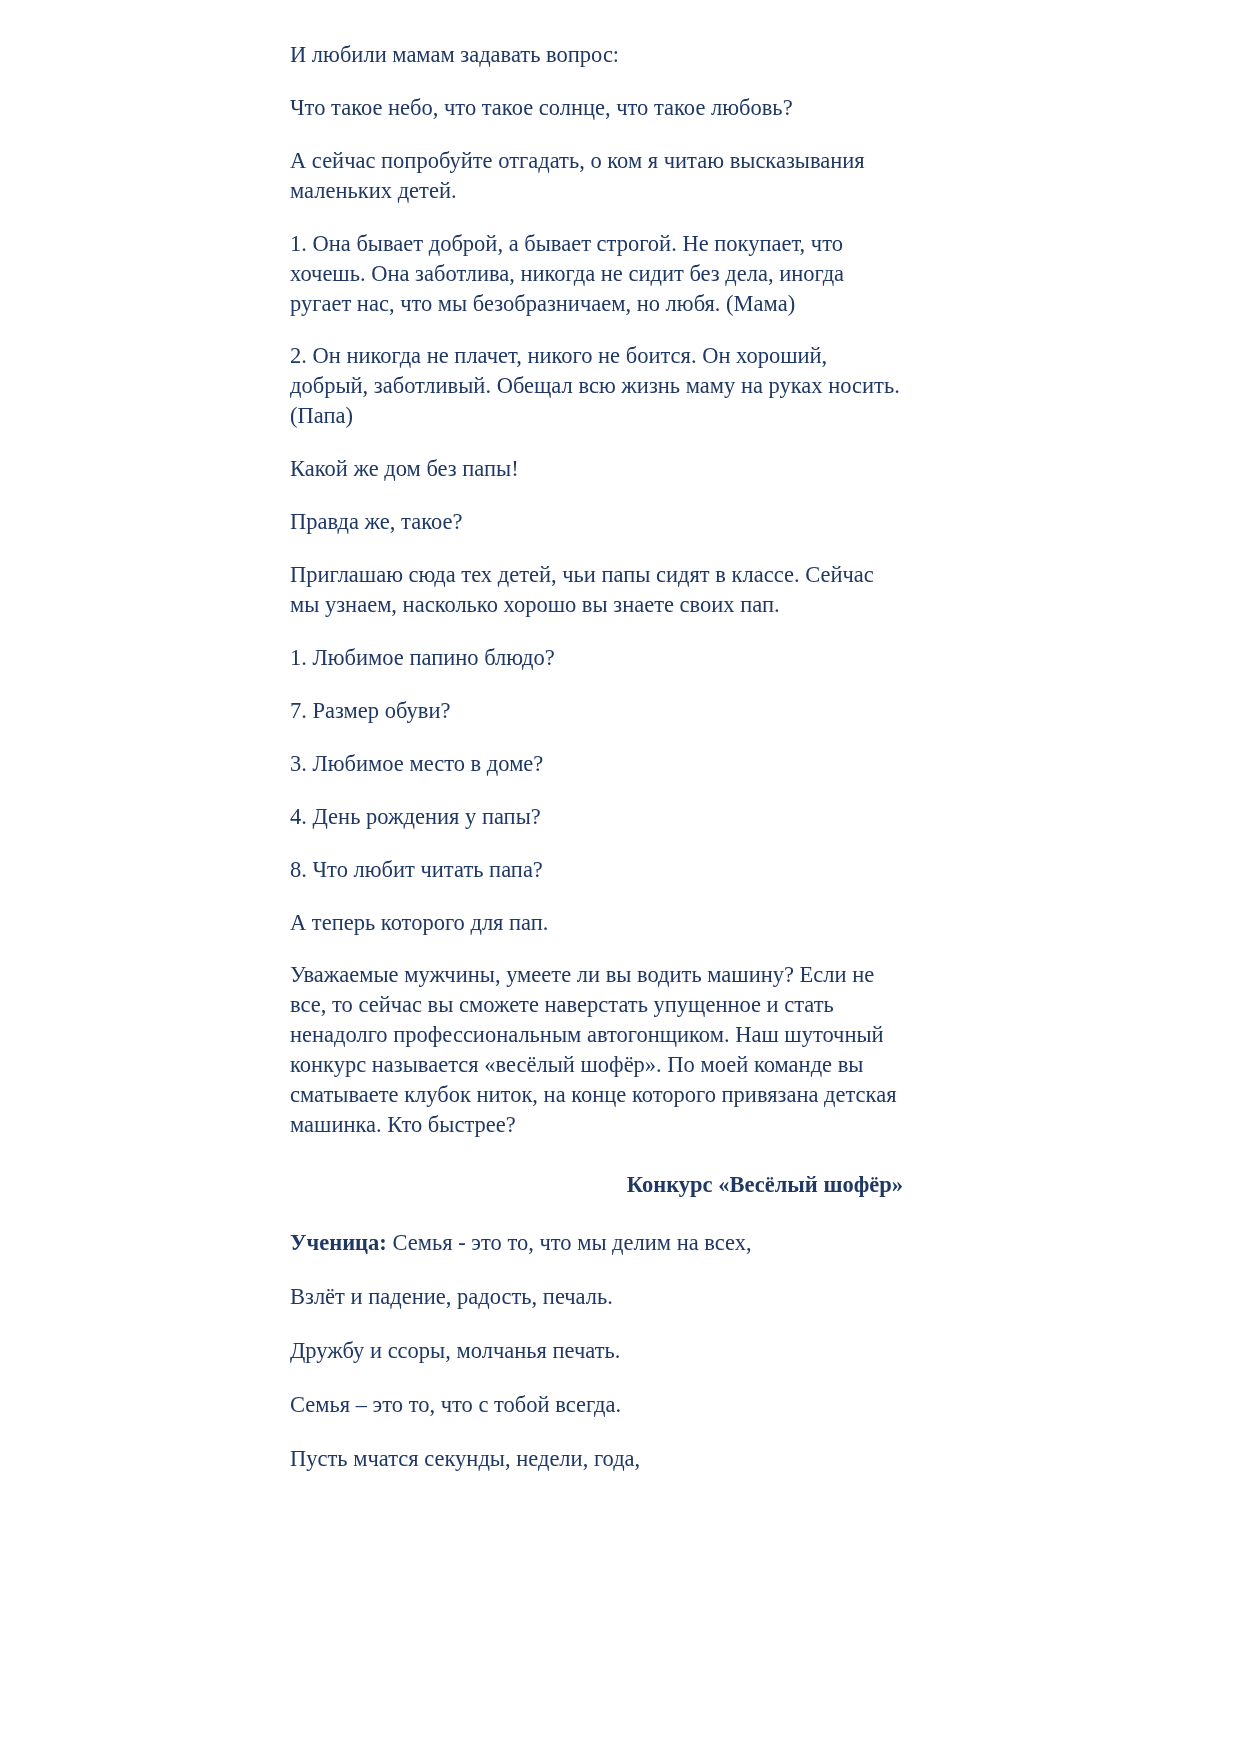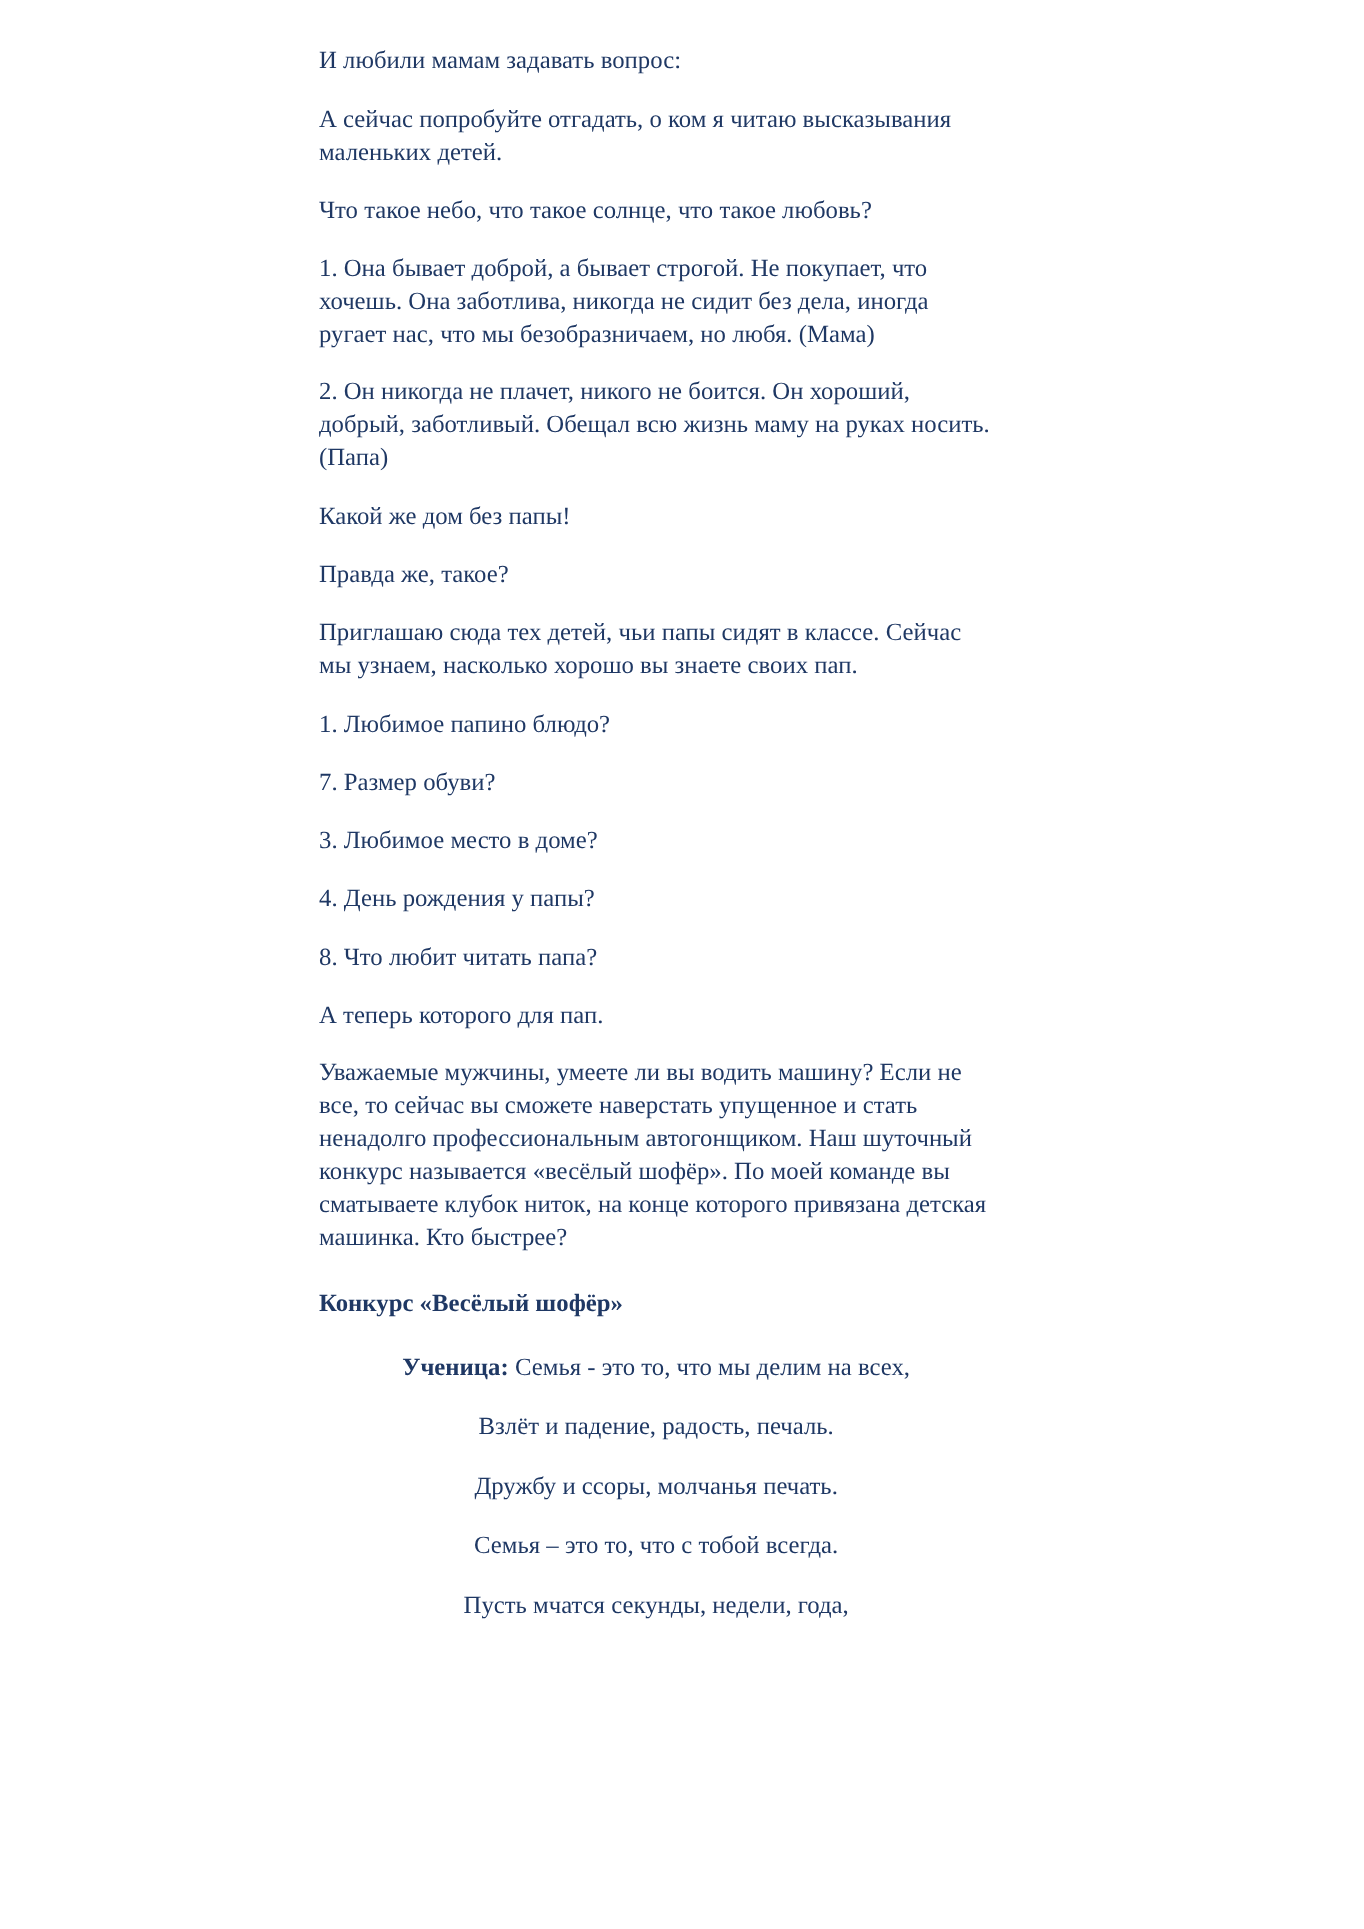--- a/index.html
+++ b/index.html
@@ -20,41 +20,40 @@
   }
   .doc {
     font-size: 22.5px;
     line-height: 1.33;
     color: #1f3864;
   }
   .doc p {
     margin: 0 0 23px 0;
   }
   .doc p.center {
-    text-align: left;
+    text-align: right;
     font-weight: bold;
     margin: 30px 0 28px 0;
   }
   .doc p.verse {
     margin: 0 0 24px 0;
-    text-align: center;
   }
   .bold {
     font-weight: bold;
   }
 </style>
 </head>
 <body>
 
 <div class="page">
   <div class="doc">
 
     <p>И любили мамам задавать вопрос:</p>
+    <p>Что такое небо, что такое солнце, что такое любовь?</p>
     <p>А сейчас попробуйте отгадать, о ком я читаю высказывания маленьких детей.</p>
-    <p>Что такое небо, что такое солнце, что такое любовь?</p>
     <p>1. Она бывает доброй, а бывает строгой. Не покупает, что хочешь. Она заботлива, никогда не сидит без дела, иногда ругает нас, что мы безобразничаем, но любя. (Мама)</p>
     <p>2. Он никогда не плачет, никого не боится. Он хороший, добрый, заботливый. Обещал всю жизнь маму на руках носить. (Папа)</p>
     <p>Какой же дом без папы!</p>
     <p>Правда же, такое?</p>
     <p>Приглашаю сюда тех детей, чьи папы сидят в классе. Сейчас мы узнаем, насколько хорошо вы знаете своих пап.</p>
     <p>1. Любимое папино блюдо?</p>
     <p>7. Размер обуви?</p>
     <p>3. Любимое место в доме?</p>
     <p>4. День рождения у папы?</p>
     <p>8. Что любит читать папа?</p>

